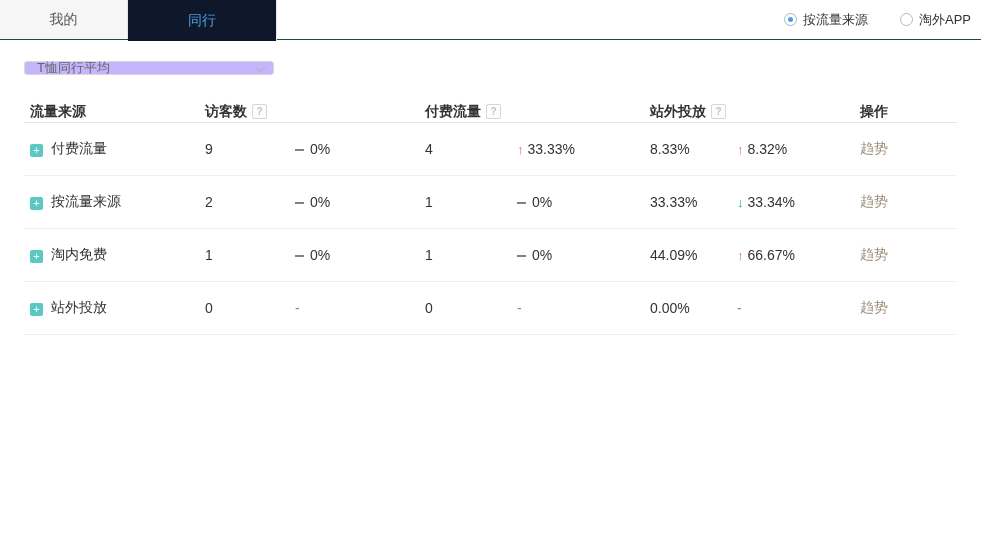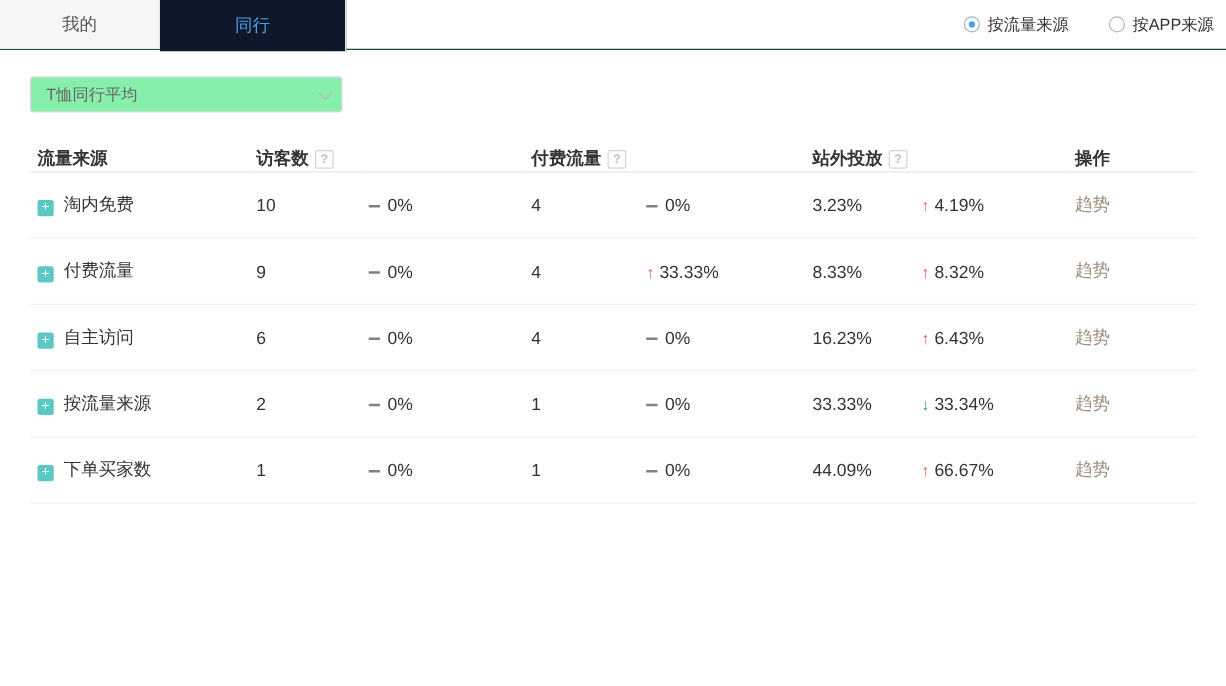--- a/index.html
+++ b/index.html
@@ -21,23 +21,23 @@
   .tabbar-rest{flex:1;display:flex;align-items:center;justify-content:flex-end;padding-right:10px;}
   .radio-group{display:flex;align-items:center;gap:32px;}
   .radio-label{display:flex;align-items:center;font-size:13px;color:#333;cursor:pointer;}
   .radio{width:13px;height:13px;border-radius:50%;border:1px solid #b8b8b8;background:#fff;
     margin-right:6px;position:relative;display:inline-block;flex:0 0 auto;}
   .radio.checked{border-color:#9cb8cc;}
   .radio.checked::after{content:'';position:absolute;left:3px;top:3px;right:3px;bottom:3px;
     border-radius:50%;background:var(--accent-blue);}
   
   .content{padding:0 24px;}
-  .select-box{margin-top:21px;width:250px;height:29px;border:1px solid #d9d9d9;border-radius:3px;
+  .select-box{margin-top:21px;width:250px;height:14px;border:1px solid #d9d9d9;border-radius:3px;
     display:flex;align-items:center;justify-content:space-between;padding:0 10px 0 12px;
-    font-size:13px;color:#666;cursor:pointer;background:#86efac;}
+    font-size:13px;color:#666;cursor:pointer;background:#c4b5fd;}
   .chev{width:8px;height:8px;border-right:1px solid #b5b5b5;border-bottom:1px solid #b5b5b5;
     transform:rotate(45deg) translateY(-2px);flex:0 0 auto;}
   
   table{width:100%;border-collapse:collapse;margin-top:15px;font-size:14px;table-layout:fixed;}
   th,td{text-align:left;padding-left:6px;font-weight:normal;}
   th{padding-top:13px;padding-bottom:1px;font-weight:bold;color:#333;border-bottom:1px solid #e6e6e6;white-space:nowrap;}
   td{padding-top:17px;padding-bottom:17px;border-bottom:1px solid #f0f0f0;color:#333;white-space:nowrap;}
   col.c1{width:175px}col.c2{width:90px}col.c3{width:130px}col.c4{width:92px}
   col.c5{width:133px}col.c6{width:87px}col.c7{width:123px}
   .help{display:inline-block;width:15px;height:15px;line-height:13px;border:1px solid #d6d6d6;
@@ -60,21 +60,21 @@
   <div class="tab inactive">我的</div>
   <div class="tab active">同行</div>
   <div class="tabbar-rest">
     <div class="radio-group">
       <label class="radio-label">
         <span class="radio checked"></span>
         <span>按流量来源</span>
       </label>
       <label class="radio-label">
         <span class="radio"></span>
-        <span>按APP来源</span>
+        <span>淘外APP</span>
       </label>
     </div>
   </div>
 </div>
 
 <div class="content">
   <div class="select-box">
     <span>T恤同行平均</span>
     <span class="chev"></span>
   </div>
@@ -97,64 +97,54 @@
           <th><span></span></th>
           <th><span>付费流量</span><span class="help">?</span></th>
           <th><span></span></th>
           <th><span>站外投放</span><span class="help">?</span></th>
           <th><span></span></th>
           <th><span>操作</span></th>
         </tr>
       </thead>
     <tbody id="tbody">
         <tr>
-          <td><span class="expand">+</span><span>淘内免费</span></td>
-          <td>10</td>
-          <td><span><span class="flat-dash"></span>0%</span></td>
-          <td>4</td>
-          <td><span><span class="flat-dash"></span>0%</span></td>
-          <td>3.23%</td>
-          <td><span><span class="arrow up">↑</span>4.19%</span></td>
-          <td><a class="trend">趋势</a></td>
-        </tr>
-        <tr>
           <td><span class="expand">+</span><span>付费流量</span></td>
           <td>9</td>
           <td><span><span class="flat-dash"></span>0%</span></td>
           <td>4</td>
           <td><span><span class="arrow up">↑</span>33.33%</span></td>
           <td>8.33%</td>
           <td><span><span class="arrow up">↑</span>8.32%</span></td>
-          <td><a class="trend">趋势</a></td>
-        </tr>
-        <tr>
-          <td><span class="expand">+</span><span>自主访问</span></td>
-          <td>6</td>
-          <td><span><span class="flat-dash"></span>0%</span></td>
-          <td>4</td>
-          <td><span><span class="flat-dash"></span>0%</span></td>
-          <td>16.23%</td>
-          <td><span><span class="arrow up">↑</span>6.43%</span></td>
           <td><a class="trend">趋势</a></td>
         </tr>
         <tr>
           <td><span class="expand">+</span><span>按流量来源</span></td>
           <td>2</td>
           <td><span><span class="flat-dash"></span>0%</span></td>
           <td>1</td>
           <td><span><span class="flat-dash"></span>0%</span></td>
           <td>33.33%</td>
           <td><span><span class="arrow down">↓</span>33.34%</span></td>
           <td><a class="trend">趋势</a></td>
         </tr>
         <tr>
-          <td><span class="expand">+</span><span>下单买家数</span></td>
+          <td><span class="expand">+</span><span>淘内免费</span></td>
           <td>1</td>
           <td><span><span class="flat-dash"></span>0%</span></td>
           <td>1</td>
           <td><span><span class="flat-dash"></span>0%</span></td>
           <td>44.09%</td>
           <td><span><span class="arrow up">↑</span>66.67%</span></td>
           <td><a class="trend">趋势</a></td>
         </tr>
+        <tr>
+          <td><span class="expand">+</span><span>站外投放</span></td>
+          <td>0</td>
+          <td><span class="none-change">-</span></td>
+          <td>0</td>
+          <td><span class="none-change">-</span></td>
+          <td>0.00%</td>
+          <td><span class="none-change">-</span></td>
+          <td><a class="trend">趋势</a></td>
+        </tr>
       </tbody>
   </table>
 </div>
 
 </body></html>

